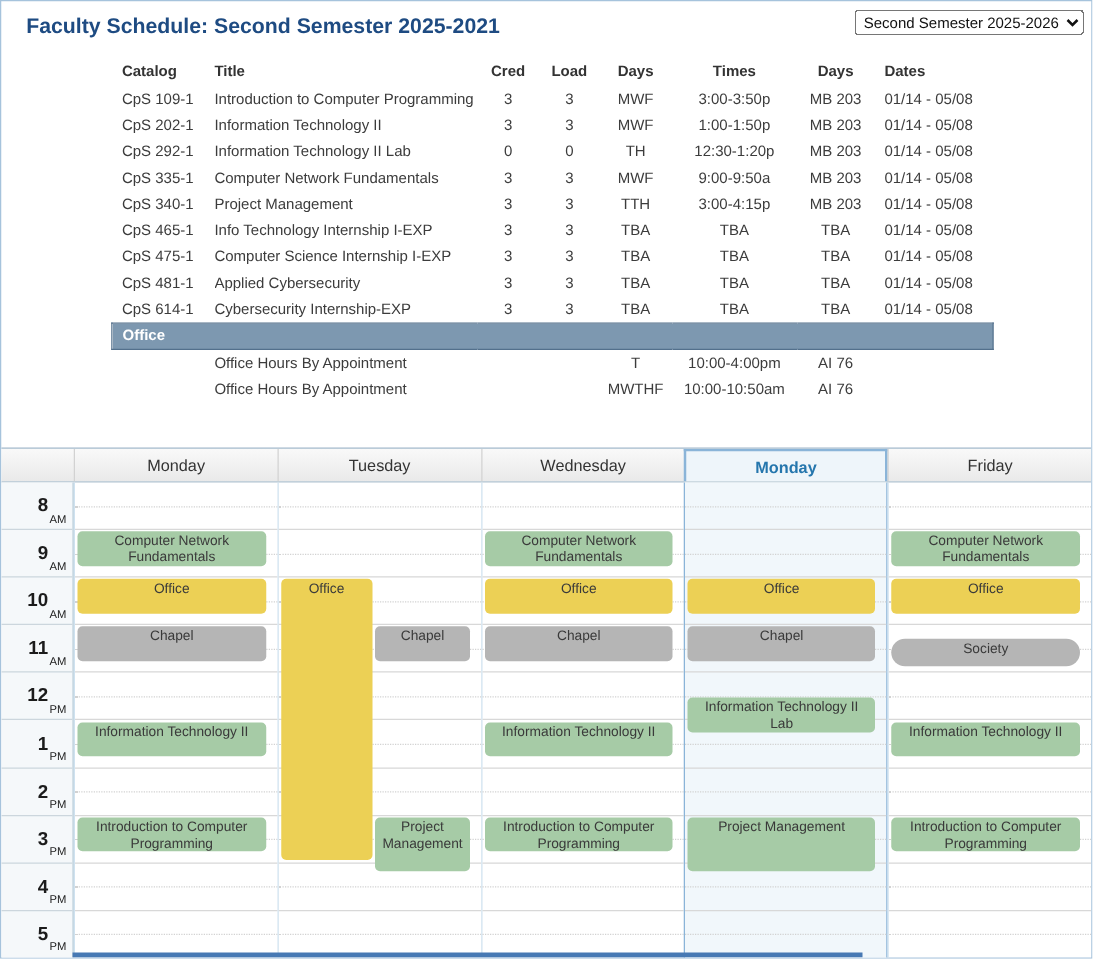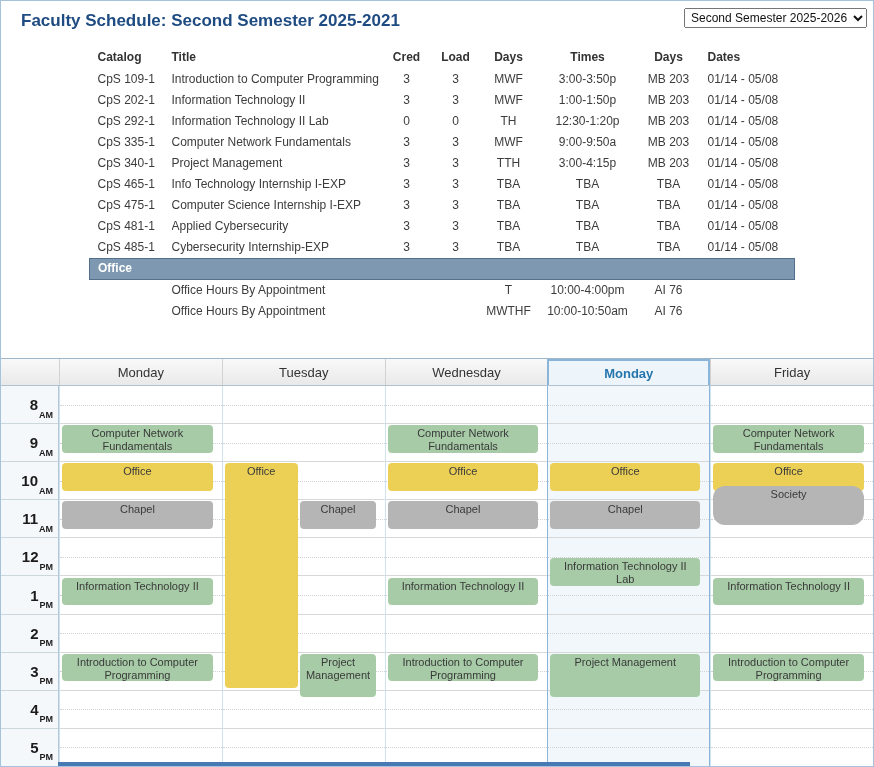--- a/index.html
+++ b/index.html
@@ -28,21 +28,21 @@
   .day-h{display:flex;align-items:center;justify-content:center;font-size:13px;color:#333;
          border-left:1px solid #d2d2d2;box-sizing:border-box;}
   .day-h.today{background:#eef5fa;color:#2576ad;font-weight:bold;
                border:2px solid #8ab4d8;border-bottom:none;}
   .cal-body{position:absolute;top:27px;left:0;right:0;bottom:0;
             display:grid;grid-template-columns:58px repeat(5,1fr);}
   .time-col{border-right:1px solid #b3c7d6;background:#f5f8fa;box-sizing:border-box;}
   .time-cell{height:38.1px;box-sizing:border-box;border-bottom:1px solid #ccd6dd;
              display:flex;align-items:center;justify-content:flex-end;padding-right:5px;color:#1b1b1b;}
   .time-num{font-size:15px;font-weight:bold;}
-  .time-suffix{font-size:9px;font-weight:bold;margin-left:1px;margin-top:20px;}
+  .time-suffix{font-size:9px;font-weight:normal;margin-left:1px;margin-top:20px;}
   .day-col{position:relative;border-left:1px solid #cfe2f0;box-sizing:border-box;}
   .day-col.today{background:#f1f7fb;border-left:1px solid #8ab4d8;border-right:1px solid #8ab4d8;}
   .hour-cell{height:38.1px;box-sizing:border-box;border-bottom:1px solid #d8d8d8;position:relative;}
   .hour-cell::after{content:"";position:absolute;top:50%;left:0;right:0;border-top:1px dotted #d2d2d2;}
   .event{position:absolute;z-index:2;border-radius:4px;font-size:11px;line-height:13px;text-align:center;
          color:#3a3a3a;padding:2px 3px;box-sizing:border-box;overflow:hidden;}
   .bottom-bar{position:absolute;left:57px;bottom:0;width:632px;height:4px;background:#4779b4;z-index:6;}
 </style>
 </head>
 <body>
@@ -153,21 +153,21 @@
           <td class="l pad">CpS 481-1</td>
           <td class="l">Applied Cybersecurity</td>
           <td class="c">3</td>
           <td class="c">3</td>
           <td class="c">TBA</td>
           <td class="c">TBA</td>
           <td class="c">TBA</td>
           <td class="l pad">01/14 - 05/08</td>
         </tr>
         <tr>
-          <td class="l pad">CpS 485-1</td>
+          <td class="l pad">CpS 614-1</td>
           <td class="l">Cybersecurity Internship-EXP</td>
           <td class="c">3</td>
           <td class="c">3</td>
           <td class="c">TBA</td>
           <td class="c">TBA</td>
           <td class="c">TBA</td>
           <td class="l pad">01/14 - 05/08</td>
         </tr>
         <tr class="band">
           <td colspan="8" style="background: rgb(125, 152, 176);">Office</td>
@@ -318,21 +318,21 @@
           <div class="hour-cell"></div>
           <div class="hour-cell"></div>
           <div class="hour-cell"></div>
           <div class="hour-cell"></div>
           <div class="hour-cell"></div>
           <div class="hour-cell"></div>
           <div class="hour-cell"></div>
           <div class="hour-cell"></div>
           <div class="event" style="top: 39.1px; height: 27.75px; left: 2px; right: 9px; background: rgb(166, 203, 166);">Computer Network Fundamentals</div>
           <div class="event" style="top: 77.2px; height: 27.75px; left: 2px; right: 9px; background: rgb(236, 208, 85);">Office</div>
-          <div class="event" style="top: 100px; height: 39px; left: 2px; right: 9px; background: rgb(181, 181, 181); border-radius: 12px;">Society</div>
+          <div class="event" style="top: 125px; height: 22px; left: 2px; right: 9px; background: rgb(181, 181, 181); border-radius: 12px;">Society</div>
           <div class="event" style="top: 191.5px; height: 27.75px; left: 2px; right: 9px; background: rgb(166, 203, 166);">Information Technology II</div>
           <div class="event" style="top: 267.7px; height: 27.75px; left: 2px; right: 9px; background: rgb(166, 203, 166);">Introduction to Computer Programming</div>
         </div>
       </div>
   </div>
 
   <div class="bottom-bar"></div>
 
 </div>
 

